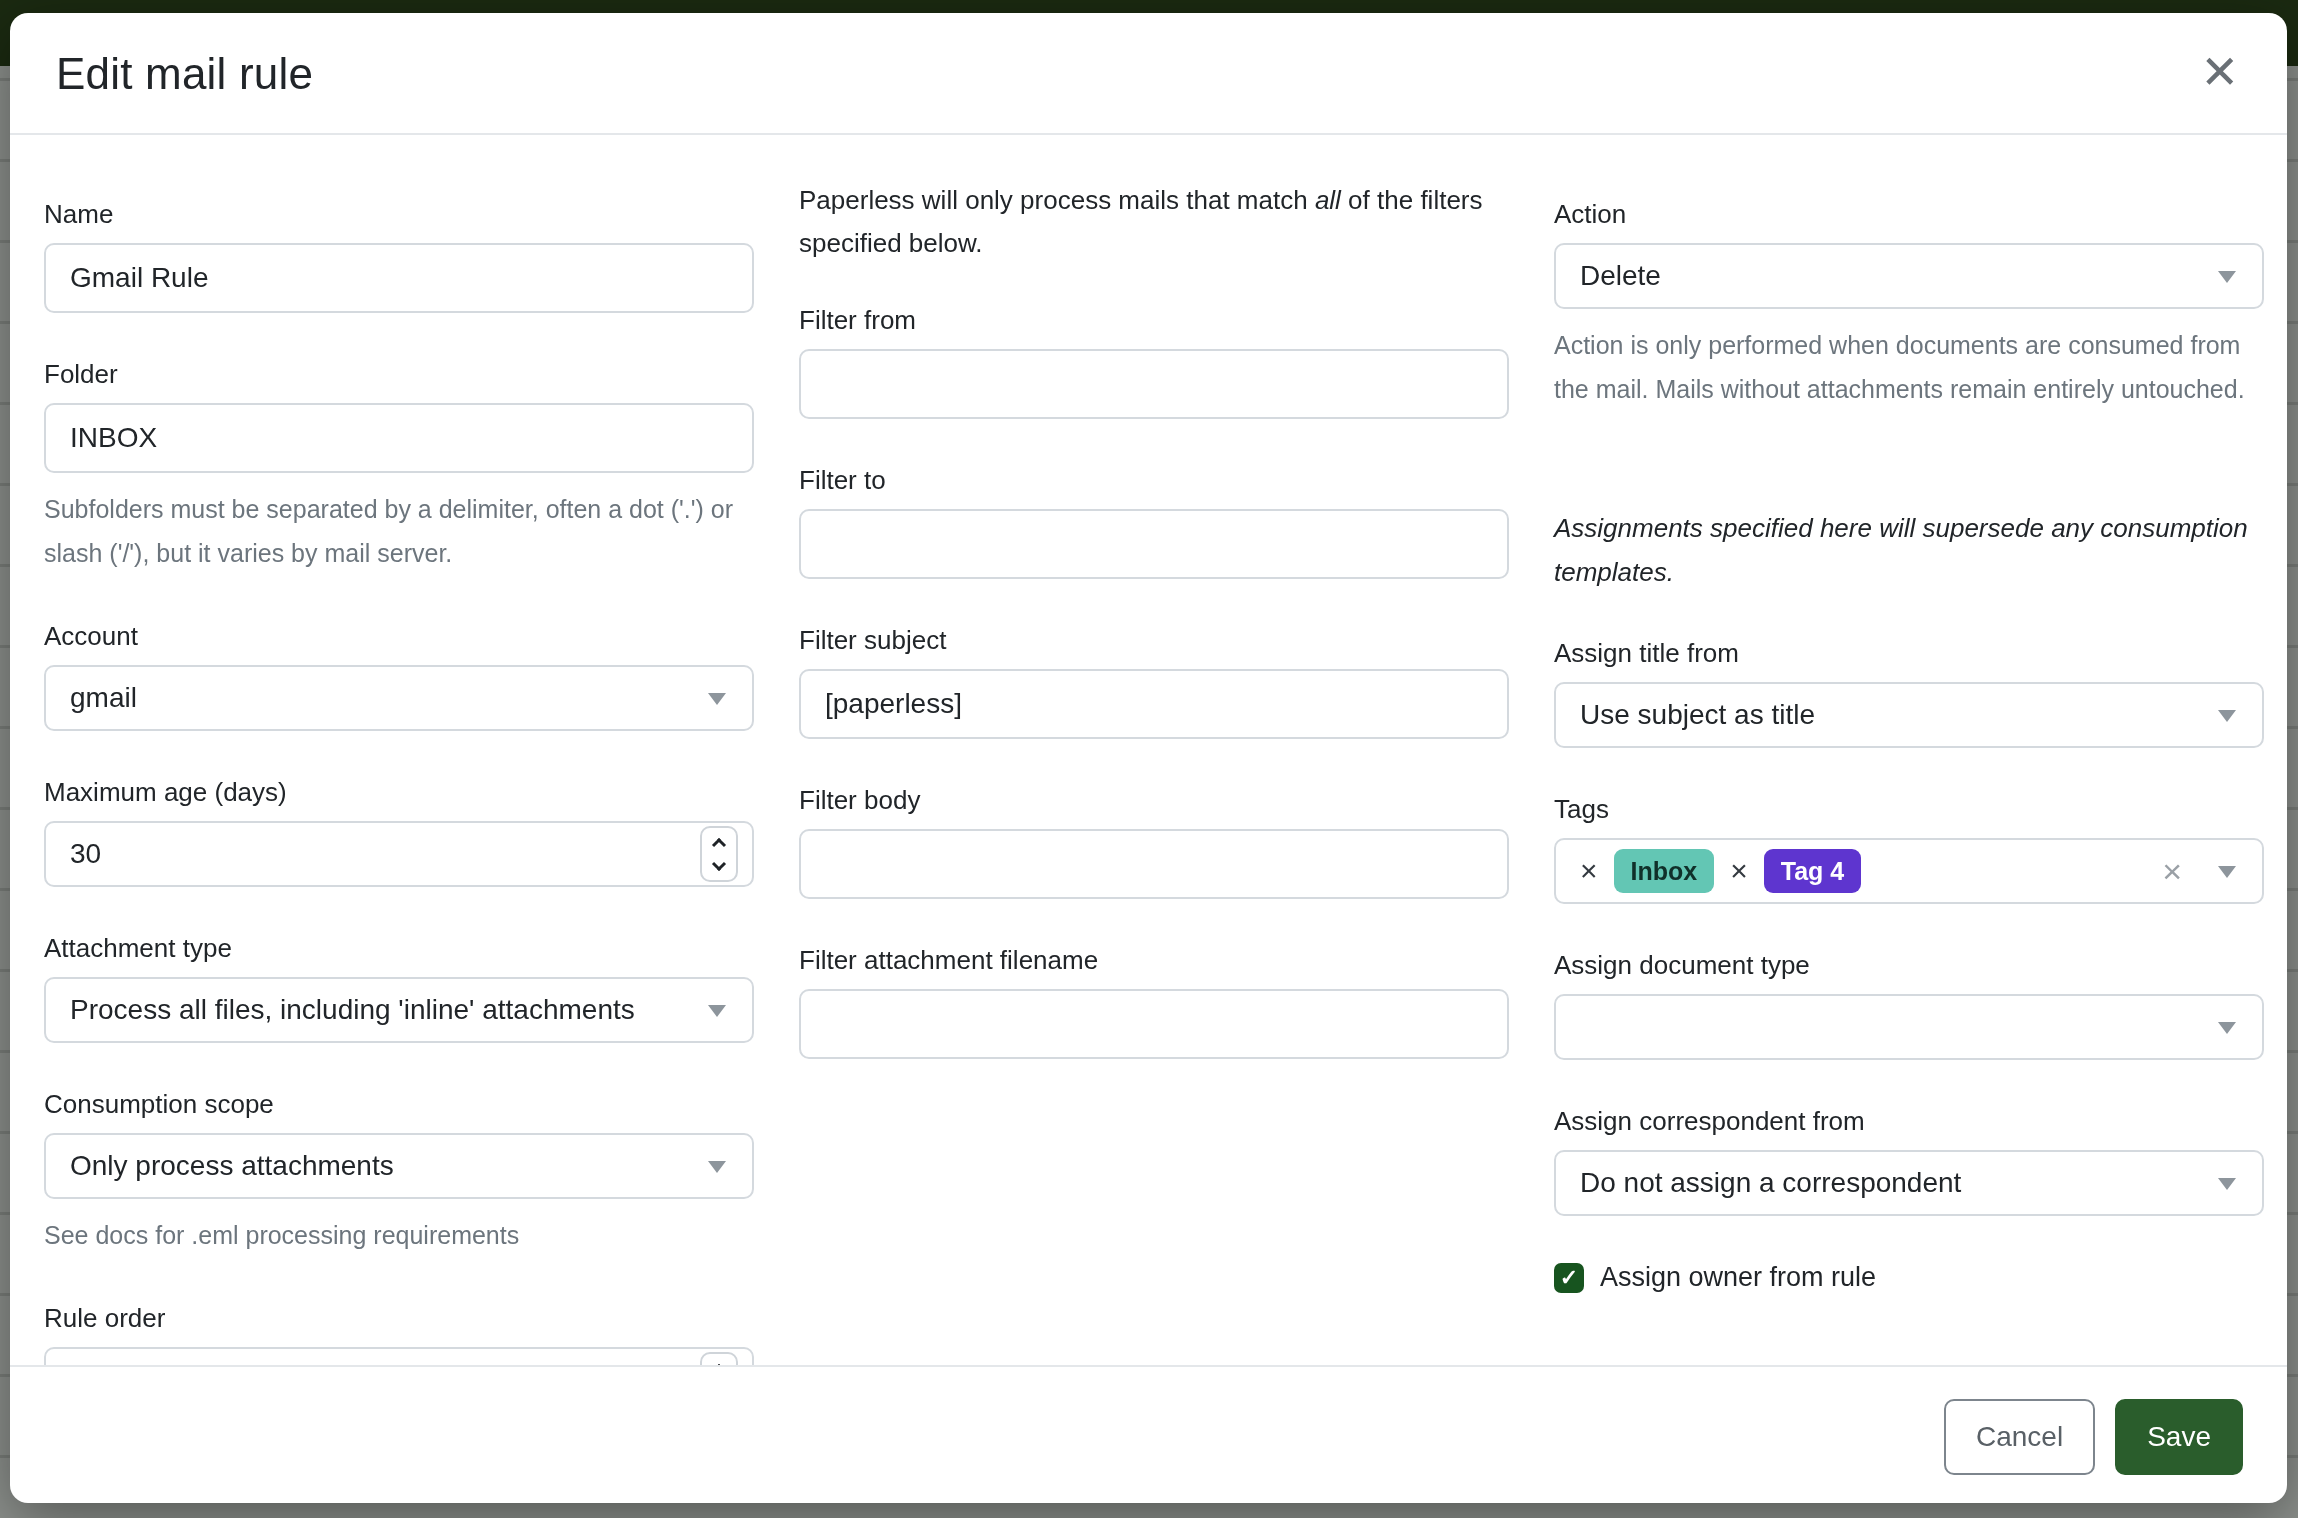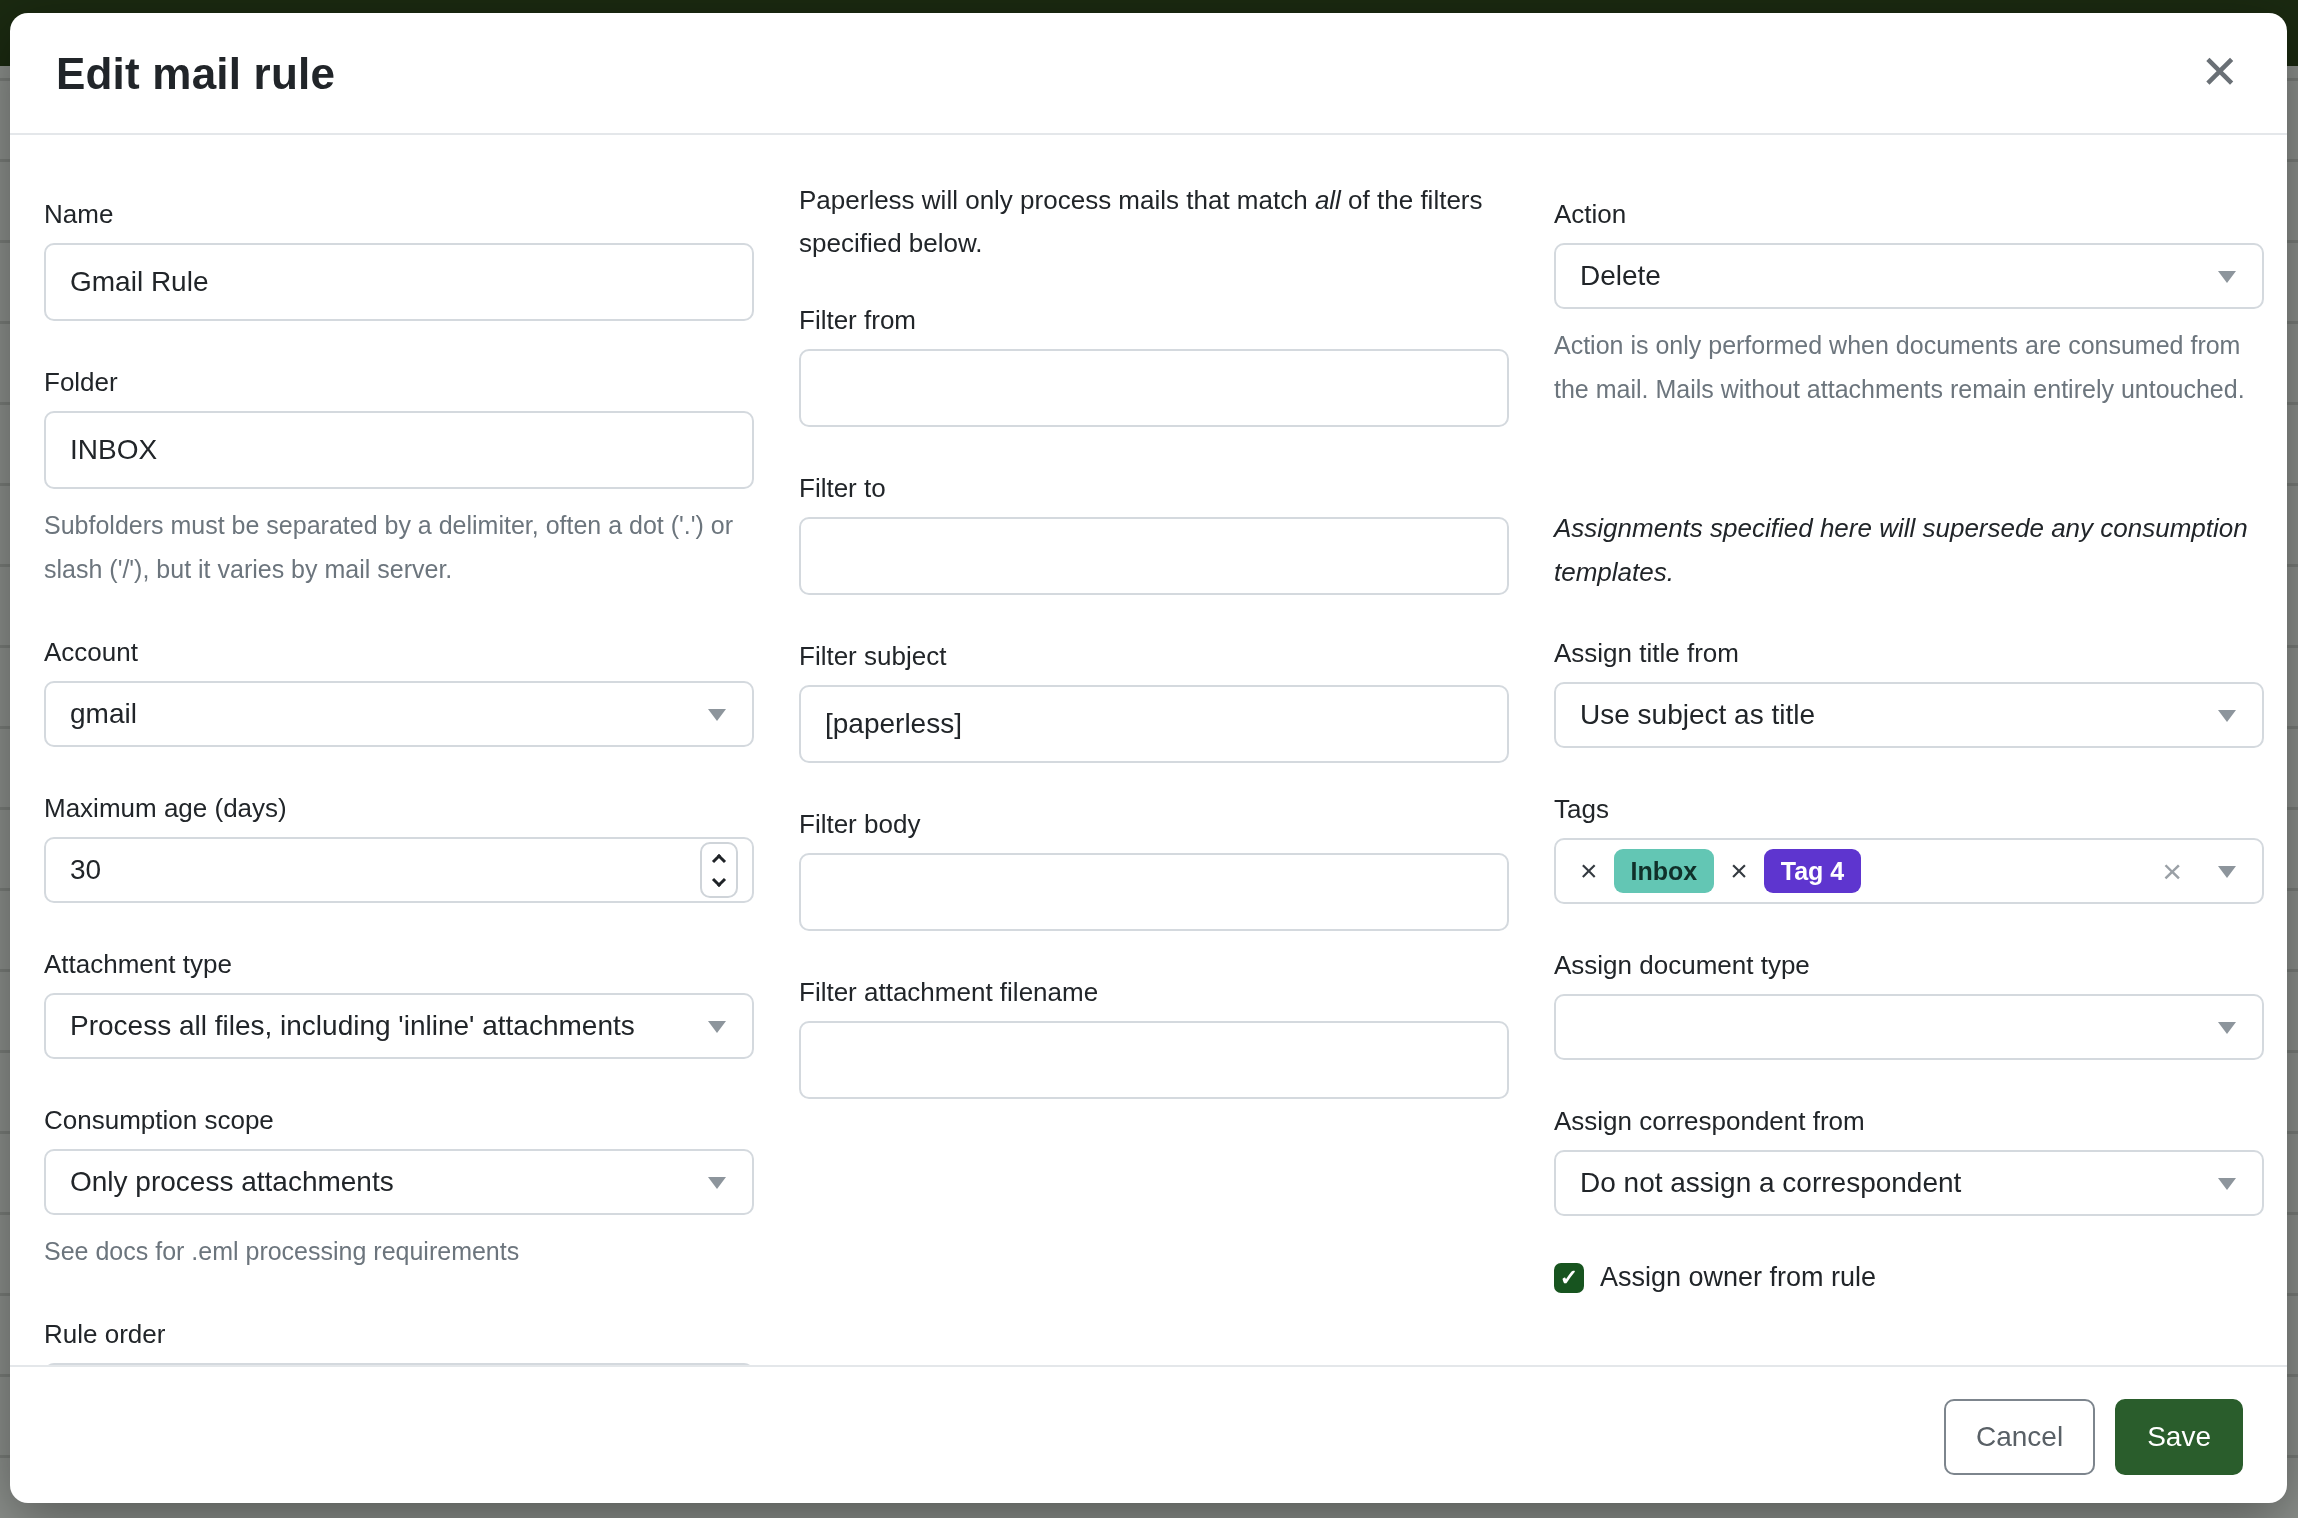--- a/index.html
+++ b/index.html
@@ -17,21 +17,21 @@
   .topband { position:absolute; top:0; left:0; right:0; height:66px; background:#1b2a11; }
 
   
   .modal {
     position:absolute; left:10px; top:13px; width:2277px; height:1490px;
     background:#ffffff; border-radius:18px;
     box-shadow:0 16px 60px rgba(0,0,0,.4);
     display:flex; flex-direction:column;
   }
   .modal-header { position:relative; padding:36px 48px 34px 46px; border-bottom:2px solid #e4e7ea; flex:0 0 auto; }
-  .modal-title { margin:0; font-size:44px; font-weight:700; color:#212529; letter-spacing:.2px; }
+  .modal-title { margin:0; font-size:44px; font-weight:400; color:#212529; letter-spacing:.2px; }
   .close-btn {
     position:absolute; right:42px; top:30px; border:none; background:none; cursor:pointer;
     font-size:46px; font-weight:300; color:#6a7076; line-height:1; padding:6px;
   }
   .modal-body {
     flex:1 1 auto; overflow:hidden;
     display:grid; grid-template-columns:1fr 1fr 1fr; column-gap:45px;
     padding:44px 23px 0 34px;
     align-content:start;
   }
@@ -44,21 +44,21 @@
   
   .group { margin-bottom:46px;margin-top:20px; }
   .field-label { display:block; font-size:26px; color:#212529; margin-bottom:13px; }
   .control {
     position:relative; width:100%; height:66px;
     border:2px solid #d4d9de; border-radius:10px; background:#fff;
     font-size:28px; color:#212529; padding:0 24px;
     display:flex; align-items:center;
   }
   input.text-control {
-    width:100%; height:78px; border:2px solid #d4d9de; border-radius:10px;
+    width:100%; height:70px; border:2px solid #d4d9de; border-radius:10px;
     font-size:28px; color:#212529; padding:0 24px; outline:none; background:#fff;
     font-family:"Liberation Sans", sans-serif;
   }
   .select { cursor:pointer; }
   .select-value { flex:1 1 auto; white-space:nowrap; overflow:hidden; }
   .caret {
     position:absolute; right:26px; top:50%; margin-top:-5px;
     width:0; height:0; border-left:9px solid transparent; border-right:9px solid transparent;
     border-top:12px solid #8d959c;
   }

